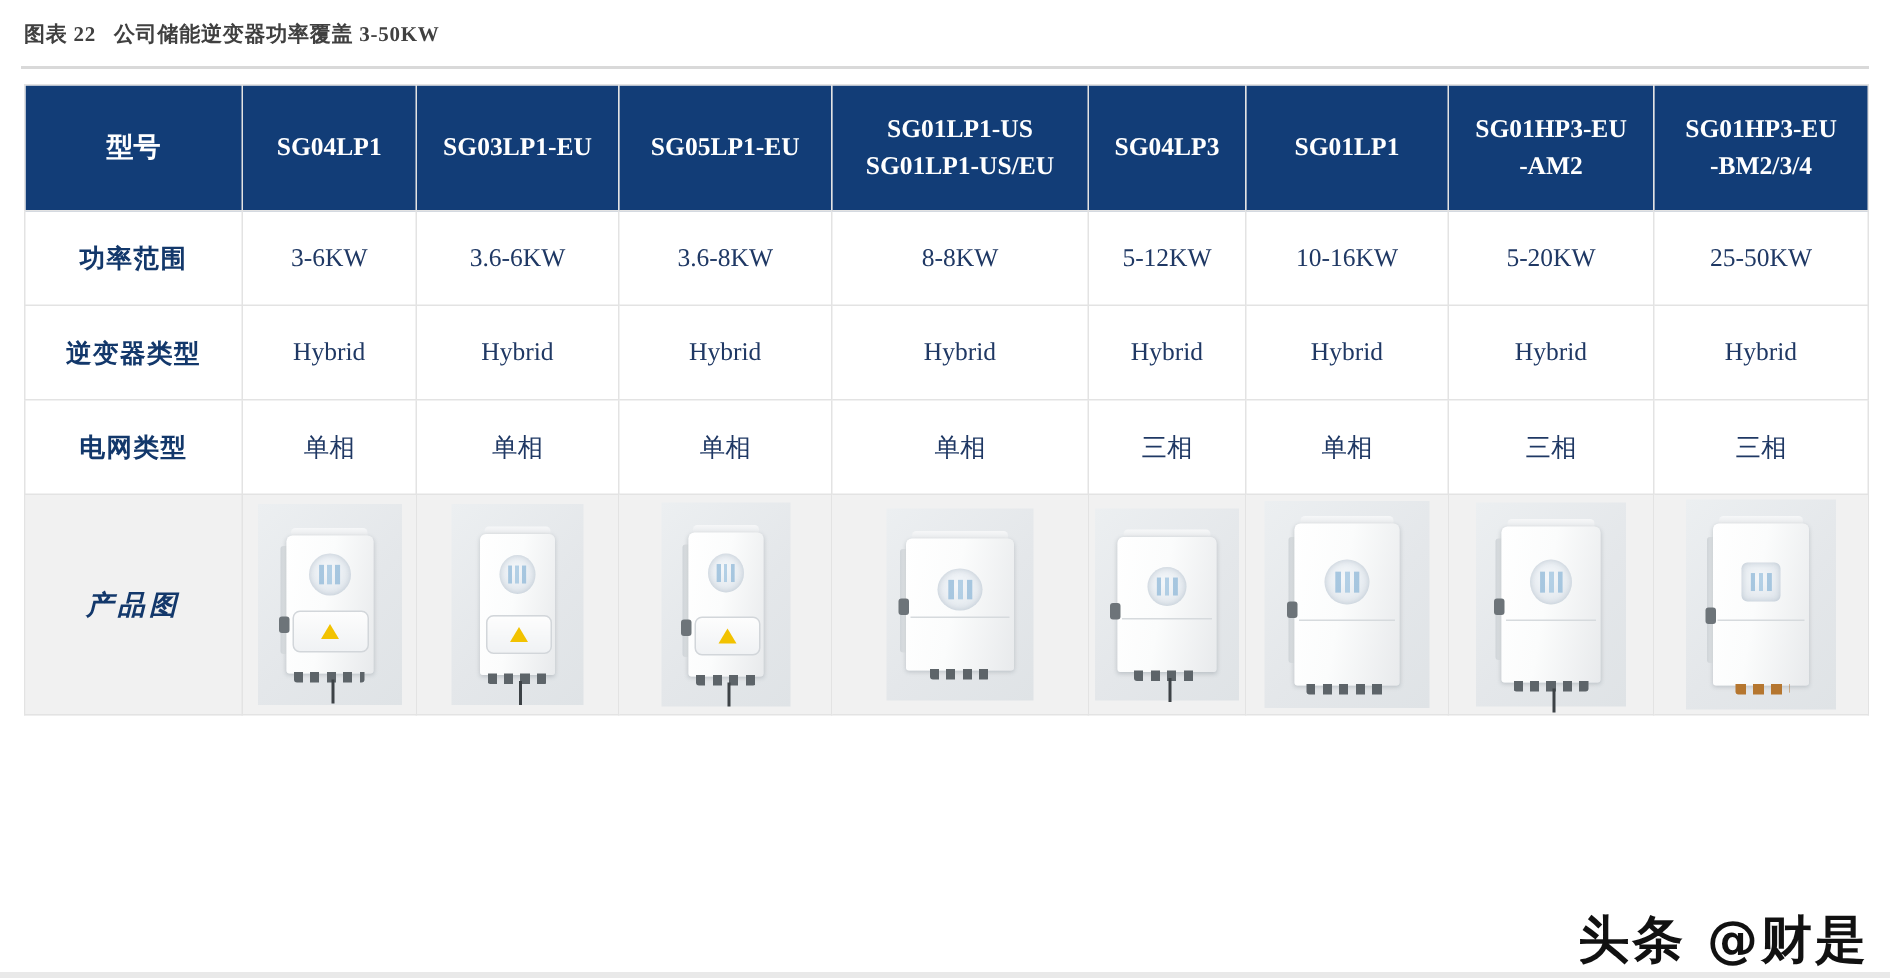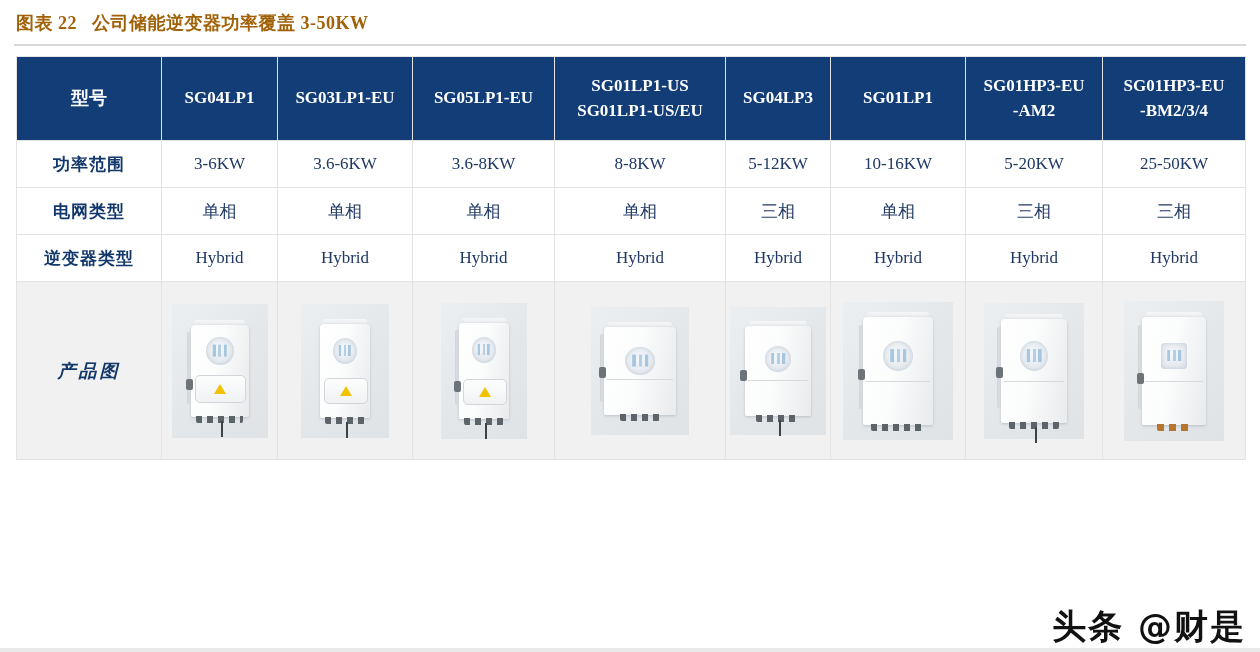--- a/index.html
+++ b/index.html
@@ -23,23 +23,23 @@
     left: 0;
     top: 0;
     width: 1260px;
     height: 46px;
     box-sizing: border-box;
     padding-left: 16px;
     display: flex;
     align-items: center;
   }
   #title-text {
-    font-size: 18px;
+    font-size: 14px;
     font-weight: bold;
-    color: #a16207;
+    color: #404040;
     letter-spacing: 0.5px;
     white-space: pre;
     font-family: "Liberation Serif", "DejaVu Serif", serif;
   }
   #title-rule {
     position: absolute;
     left: 14px;
     top: 44px;
     width: 1232px;
     height: 2px;
@@ -89,35 +89,35 @@
     font-size: 18px;
     font-family: "Liberation Serif", "DejaVu Serif", serif;
   }
   thead th.multiline {
     text-align: left;
     padding-left: 10px;
   }
   thead th .hline { display: block; white-space: nowrap; }
 
   tbody td {
-    height: 47px;
+    height: 63px;
     font-size: 17px;
     color: #1f3864;
     background: #ffffff;
   }
   tbody tr td.row-label {
     font-weight: bold;
     font-size: 17px;
     color: #13386b;
     letter-spacing: 1px;
   }
   tbody td .vline { display: block; line-height: 1.5; white-space: nowrap; }
 
   tbody tr.img-row td {
-    height: 178px;
+    height: 147px;
     background: #f1f1f1;
     border-color: #e3e3e3;
     vertical-align: middle;
   }
   tbody tr.img-row td.row-label {
     font-style: italic;
     font-weight: bold;
     font-size: 18px;
     letter-spacing: 3px;
     background: #f1f1f1;
@@ -331,43 +331,43 @@
       <td>3.6-6KW</td>
       <td>3.6-8KW</td>
       <td>8-8KW</td>
       <td>5-12KW</td>
       <td>10-16KW</td>
       <td>5-20KW</td>
       <td>25-50KW</td>
     </tr>
 
     <tr>
+      <td class="row-label">逆变器类型</td>
+      <td>Hybrid</td>
+      <td>Hybrid</td>
+      <td>Hybrid</td>
+      <td>Hybrid</td>
+      <td>Hybrid</td>
+      <td>Hybrid</td>
+      <td>Hybrid</td>
+      <td>Hybrid</td>
+    </tr>
+
+    <tr>
       <td class="row-label">电网类型</td>
       <td>单相</td>
       <td>单相</td>
       <td>单相</td>
       <td>单相</td>
       <td>三相</td>
       <td>单相</td>
       <td>三相</td>
       <td>三相</td>
     </tr>
 
-    <tr>
-      <td class="row-label">逆变器类型</td>
-      <td>Hybrid</td>
-      <td>Hybrid</td>
-      <td>Hybrid</td>
-      <td>Hybrid</td>
-      <td>Hybrid</td>
-      <td>Hybrid</td>
-      <td>Hybrid</td>
-      <td>Hybrid</td>
-    </tr>
-
 
 
     <tr class="img-row">
       <td class="row-label">产品图</td>
 
       <td class="photo-cell">
         <div class="photo" style="width:96px;height:134px">
           <div class="inv" style="width:58px;height:92px">
             <div class="topcap"></div>
               <div class="leftrail"></div>

